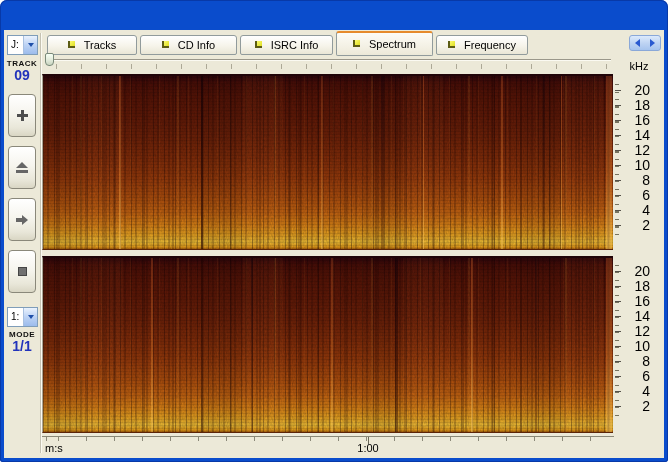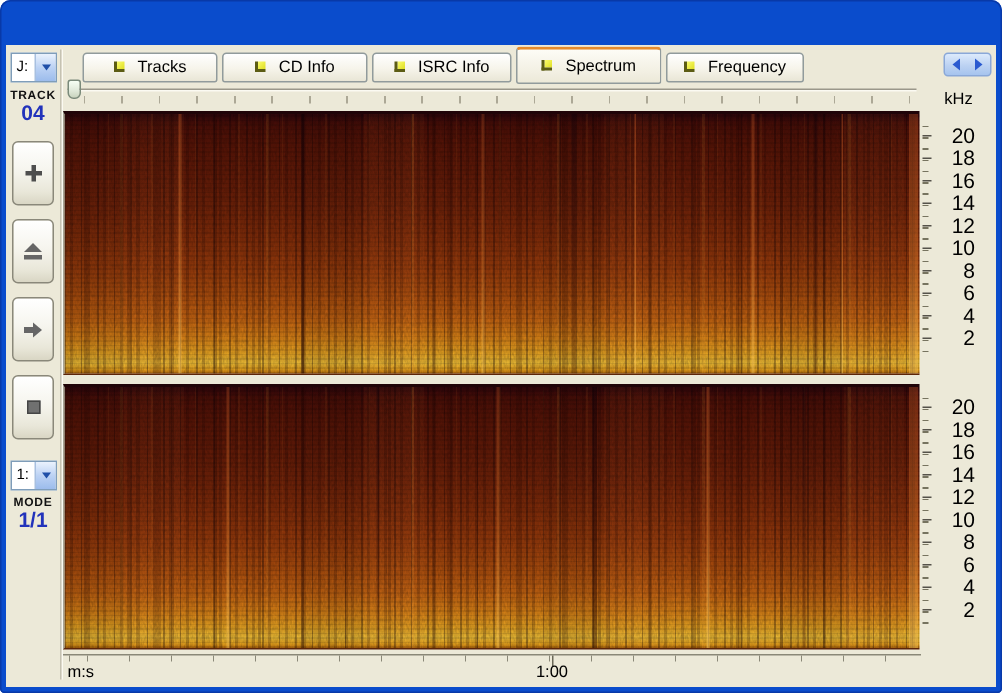--- a/index.html
+++ b/index.html
@@ -22,21 +22,21 @@
   .wbtn.close{left:636px;background:linear-gradient(135deg,#f4a88c 0%,#e06a42 40%,#cc4418 78%,#b03408 100%);}
   .glyph-min{position:absolute;left:4px;bottom:4px;width:9px;height:3px;background:#fff;border-radius:1px;}
   .glyph-max{position:absolute;left:5px;top:5px;width:10px;height:9px;border:1px solid #fff;border-top:3px solid #fff;}
   .glyph-x::before,.glyph-x::after{content:"";position:absolute;left:4px;top:9px;width:12px;height:2px;background:#fff;border-radius:1px;}
   .glyph-x::before{transform:rotate(45deg);} .glyph-x::after{transform:rotate(-45deg);}
   
   .client{position:absolute;left:4px;top:30px;width:660px;height:428px;background:#ECE9D8;}
   
   .tab{position:absolute;height:20px;top:35px;border:1px solid #919B9C;border-radius:3px 3px 2px 2px;
     background:linear-gradient(180deg,#ffffff 0%,#f6f4ea 55%,#e9e6d6 100%);
-    display:flex;align-items:center;justify-content:center;gap:7px;font-size:11px;color:#000;cursor:default;margin-left:8px;}
+    display:flex;align-items:center;justify-content:center;gap:7px;font-size:11px;color:#000;cursor:default;}
   .tab.active{top:31px;height:25px;border-top:2px solid #E68B2C;
     background:linear-gradient(180deg,#fdfcf6 0%,#f2efe2 70%,#ece9d8 100%);z-index:3;}
   .flag{position:relative;width:9px;height:9px;}
   .flag i{position:absolute;left:0;top:0;width:7px;height:7px;background:linear-gradient(135deg,#fbfb6e,#dede22);
     border-left:2px solid #5c5c14;border-bottom:2px solid #5c5c14;}
   .tabscroll{position:absolute;left:629px;top:35px;width:32px;height:16px;border:1px solid #8aa8d8;border-radius:3px;
     background:linear-gradient(180deg,#dceafc 0%,#bcd2f2 55%,#a6c4ee 100%);display:flex;align-items:center;justify-content:space-around;}
   .ts-arrow{width:0;height:0;border-top:4px solid transparent;border-bottom:4px solid transparent;}
   .ts-arrow.left{border-right:5px solid #2a5ad0;}
   .ts-arrow.right{border-left:5px solid #2a5ad0;}
@@ -152,21 +152,21 @@
       <span class="ts-arrow right"></span>
     </div>
 
     <div class="dd" style="top:35px;">
       <span class="dd-val">J:</span>
       <span class="dd-btn">
           <i class="chev"></i>
         </span>
     </div>
     <div class="side-label" style="top:59px;">TRACK</div>
-    <div class="side-num" style="top:67px;">04</div>
+    <div class="side-num" style="top:67px;">09</div>
 
     <div class="sbtn" style="top:94px;">
       <i class="ic-plus"></i>
     </div>
     <div class="sbtn" style="top:146px;">
       <i class="ic-eject"></i>
     </div>
     <div class="sbtn" style="top:198px;">
       <i class="ic-arrow"></i>
     </div>

